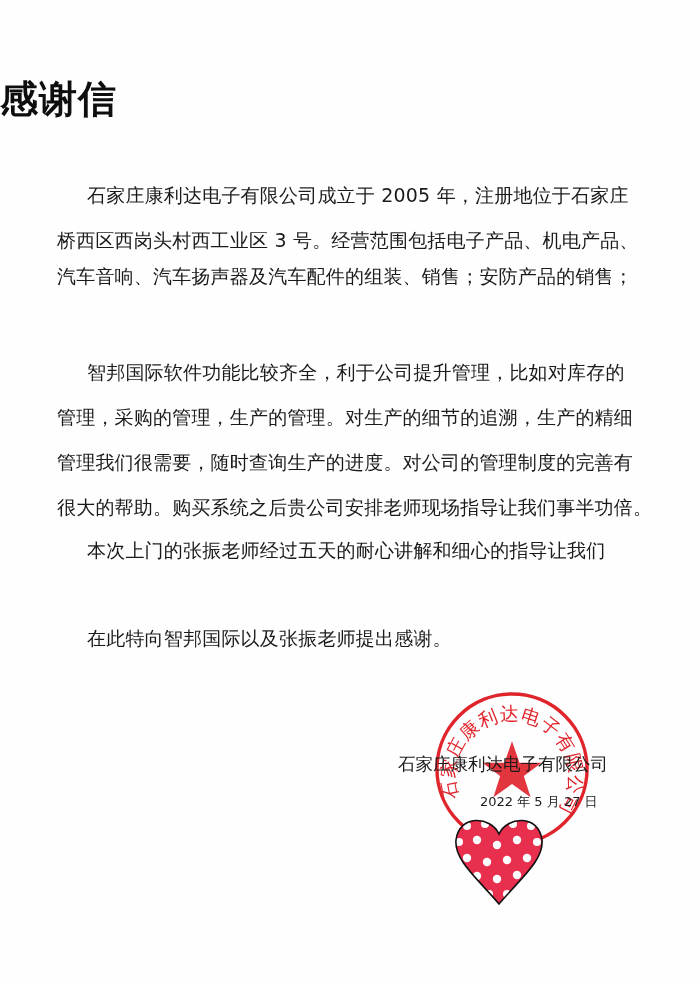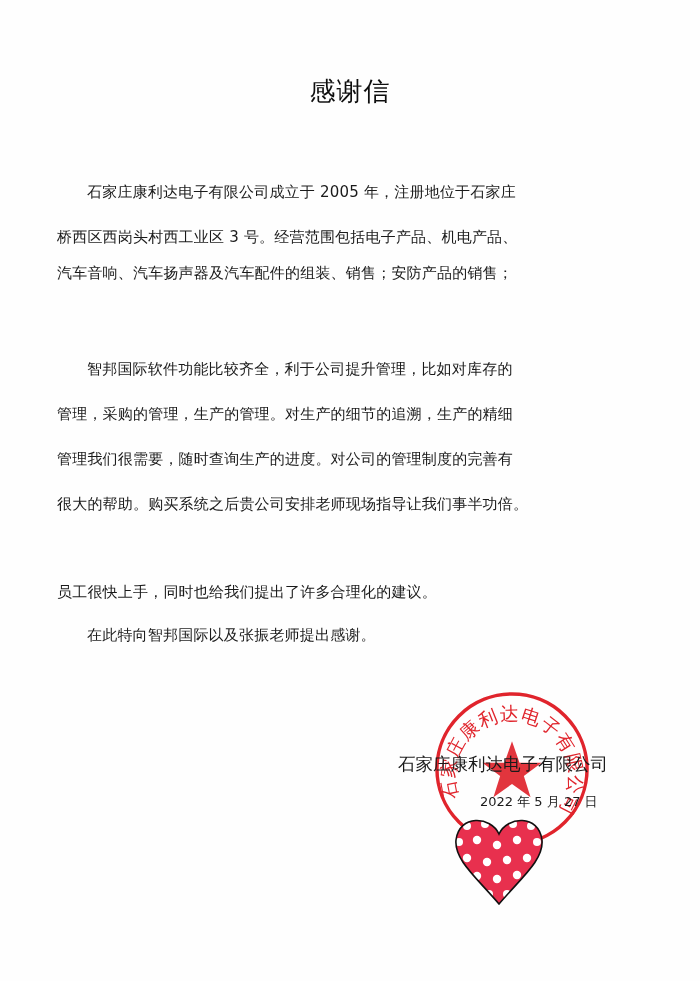--- a/index.html
+++ b/index.html
@@ -18,36 +18,35 @@
     .page {
       position: absolute;
       left: 0; top: 0;
       width: 700px; height: 981px;
       background: #fefefe;
     }
     .title {
       position: absolute;
       left: 0; width: 700px;
       top: 74px;
-      text-align: center;
-      font-size: 26px;
-      font-weight: normal;
+      font-size: 38px;
+      font-weight: bold;
       letter-spacing: 1px;
       color: #0e0e0e;
     }
     .salutation {
       position: absolute;
       left: 57px;
       top: 140px;
       font-size: 18px;
       color: #1a1a1a;
     }
     .line {
       position: absolute;
-      font-size: 15px;
+      font-size: 19px;
       white-space: nowrap;
       color: #1a1a1a;
       letter-spacing: 0.2px;
     }
     .indent { left: 87px; }
     .flush { left: 57px; }
 
     .stamp {
       position: absolute;
       left: 433px;
@@ -89,21 +88,21 @@
 
   <div class="line indent" style="top:183px">石家庄康利达电子有限公司成立于 2005 年，注册地位于石家庄</div>
   <div class="line flush" style="top:228px">桥西区西岗头村西工业区 3 号。经营范围包括电子产品、机电产品、</div>
   <div class="line flush" style="top:264px">汽车音响、汽车扬声器及汽车配件的组装、销售；安防产品的销售；</div>
 
   <div class="line indent" style="top:360px">智邦国际软件功能比较齐全，利于公司提升管理，比如对库存的</div>
   <div class="line flush" style="top:405px">管理，采购的管理，生产的管理。对生产的细节的追溯，生产的精细</div>
   <div class="line flush" style="top:450px">管理我们很需要，随时查询生产的进度。对公司的管理制度的完善有</div>
   <div class="line flush" style="top:495px">很大的帮助。购买系统之后贵公司安排老师现场指导让我们事半功倍。</div>
 
-  <div class="line flush" style="top:583px">员工很快上手，同时也给我们提出了许多合理化的建议。</div>
+  <div class="line indent" style="top:538px">本次上门的张振老师经过五天的耐心讲解和细心的指导让我们</div>
 
   <div class="line indent" style="top:626px">在此特向智邦国际以及张振老师提出感谢。</div>
 
   <svg class="stamp" viewBox="0 0 160 160">
     <defs>
       <path id="sealArc" d="M 30 118 A 58 58 0 1 1 130 118"></path>
     </defs>
     <circle cx="80" cy="80" r="76" fill="none" stroke="#e0242c" stroke-width="3.5"></circle>
     <text font-size="19" fill="#e0242c" font-family="DejaVu Sans, sans-serif" letter-spacing="1">
       <textPath href="#sealArc" startOffset="4%">石家庄康利达电子有限公司</textPath>

